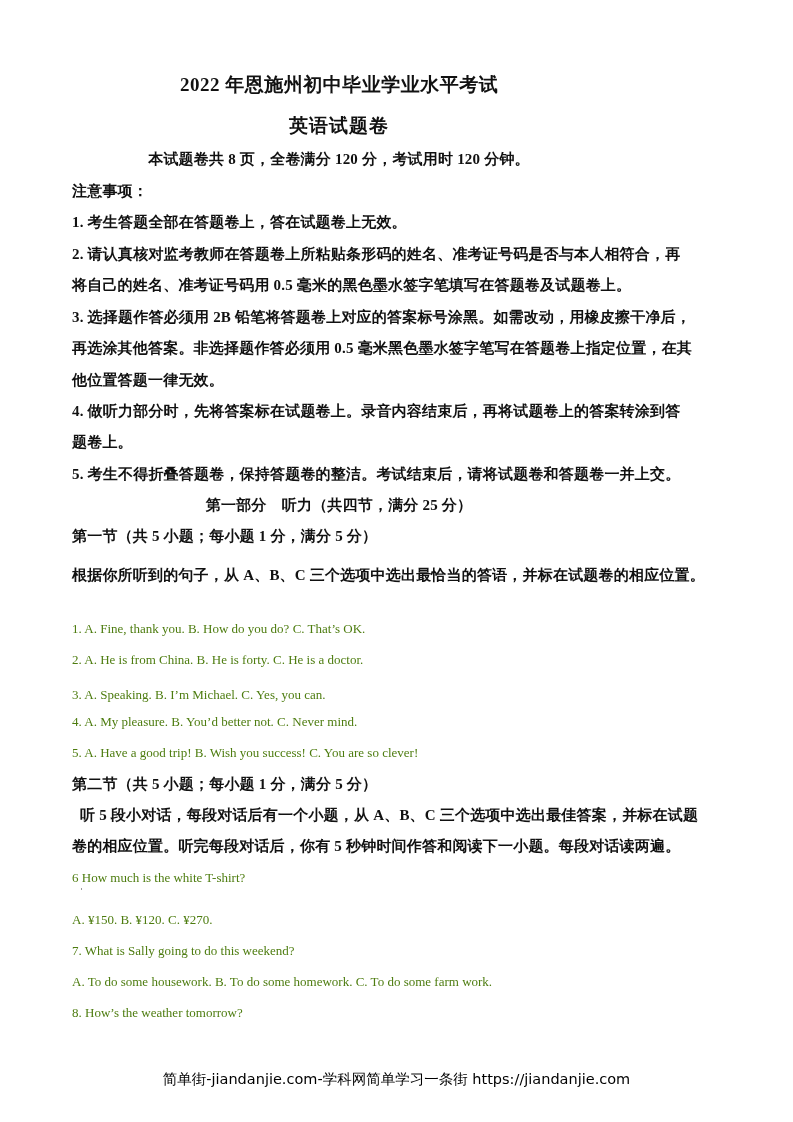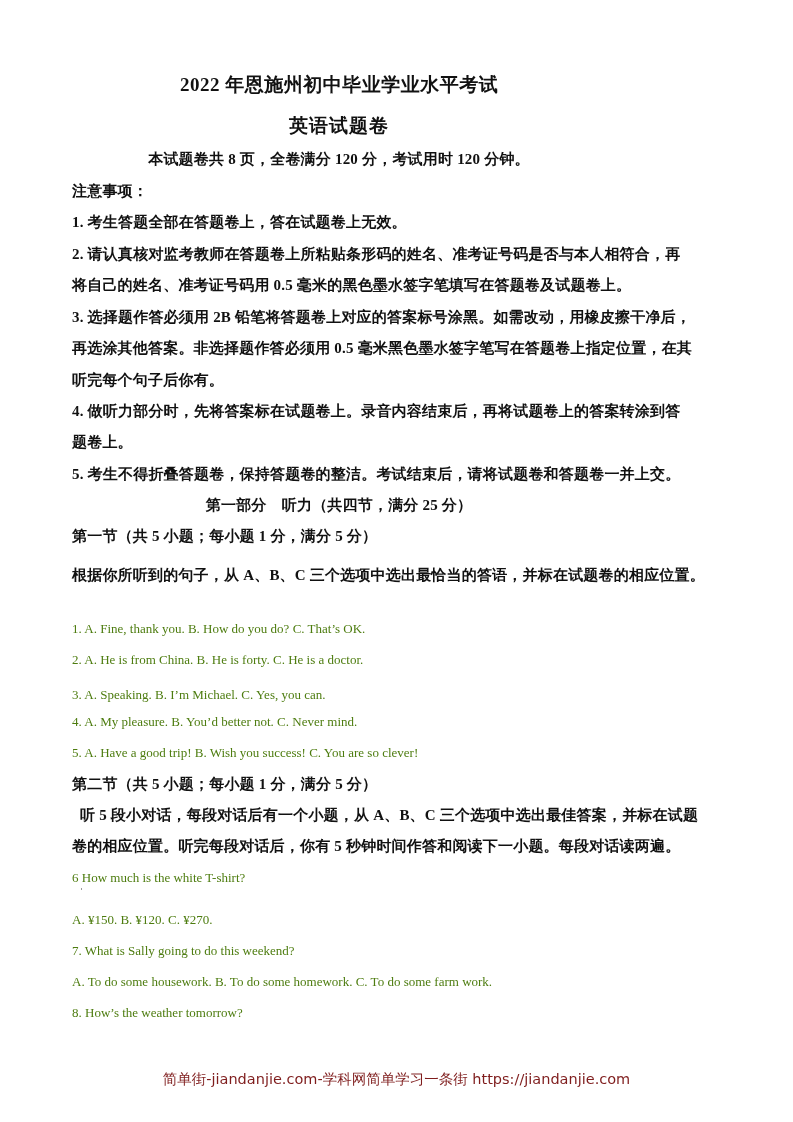--- a/index.html
+++ b/index.html
@@ -55,39 +55,39 @@
       background: #999;
     }
     .footer {
       position: absolute;
       left: 0;
       width: 793px;
       top: 1070px;
       text-align: center;
       font-family: "DejaVu Sans", sans-serif;
       font-size: 14.5px;
-      color: #7f1d1d;
+      color: #000000;
     }
   </style>
 </head>
 <body>
 
 <div class="page">
 
   <div class="line center title" style="top:72px;">2022 年恩施州初中毕业学业水平考试</div>
   <div class="line center subtitle" style="top:113px;">英语试题卷</div>
   <div class="line center cn" style="top:150px;">本试题卷共 8 页，全卷满分 120 分，考试用时 120 分钟。</div>
 
   <div class="line cn" style="top:182px;">注意事项：</div>
   <div class="line cn" style="top:213px;">1.  考生答题全部在答题卷上，答在试题卷上无效。</div>
   <div class="line cn" style="top:245px;">2.  请认真核对监考教师在答题卷上所粘贴条形码的姓名、准考证号码是否与本人相符合，再</div>
   <div class="line cn" style="top:276px;">将自己的姓名、准考证号码用 0.5 毫米的黑色墨水签字笔填写在答题卷及试题卷上。</div>
   <div class="line cn" style="top:308px;text-align:center;">3.  选择题作答必须用 2B 铅笔将答题卷上对应的答案标号涂黑。如需改动，用橡皮擦干净后，</div>
   <div class="line cn" style="top:339px;">再选涂其他答案。非选择题作答必须用 0.5 毫米黑色墨水签字笔写在答题卷上指定位置，在其</div>
-  <div class="line cn" style="top:371px;">听完每个句子后你有。</div>
+  <div class="line cn" style="top:371px;">他位置答题一律无效。</div>
   <div class="line cn" style="top:402px;">4.  做听力部分时，先将答案标在试题卷上。录音内容结束后，再将试题卷上的答案转涂到答</div>
   <div class="line cn" style="top:433px;">题卷上。</div>
   <div class="line cn" style="top:465px;">5.  考生不得折叠答题卷，保持答题卷的整洁。考试结束后，请将试题卷和答题卷一并上交。</div>
 
   <div class="line center cn" style="top:496px;">第一部分　听力（共四节，满分 25 分）</div>
 
   <div class="line cn" style="top:527px;">第一节（共 5 小题；每小题 1 分，满分 5 分）</div>
   <div class="line cn" style="top:546px;margin-top:20px;">根据你所听到的句子，从 A、B、C 三个选项中选出最恰当的答语，并标在试题卷的相应位置。</div>
 
   <div class="line en" style="top:621px;">1. A. Fine, thank you.    B. How do you do?    C. That’s OK.</div>

